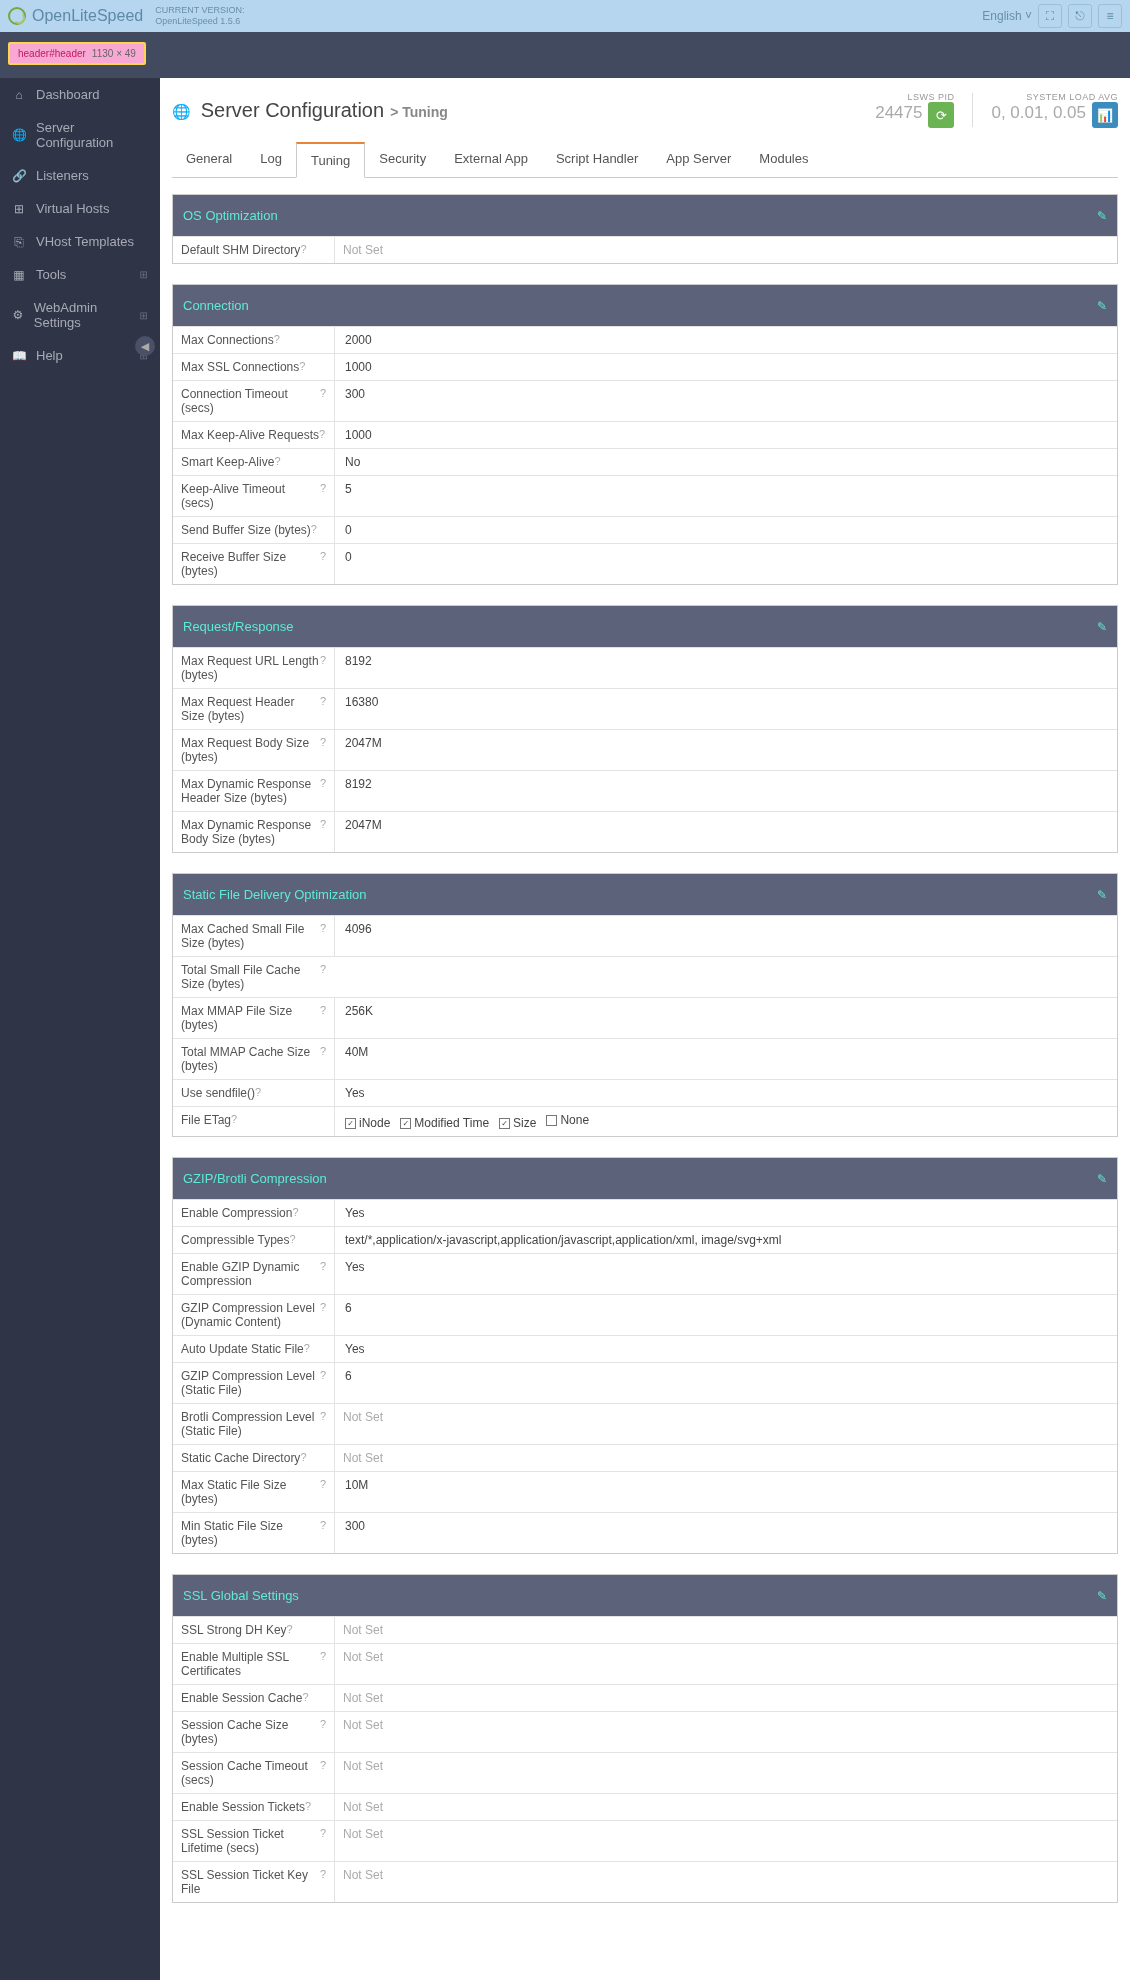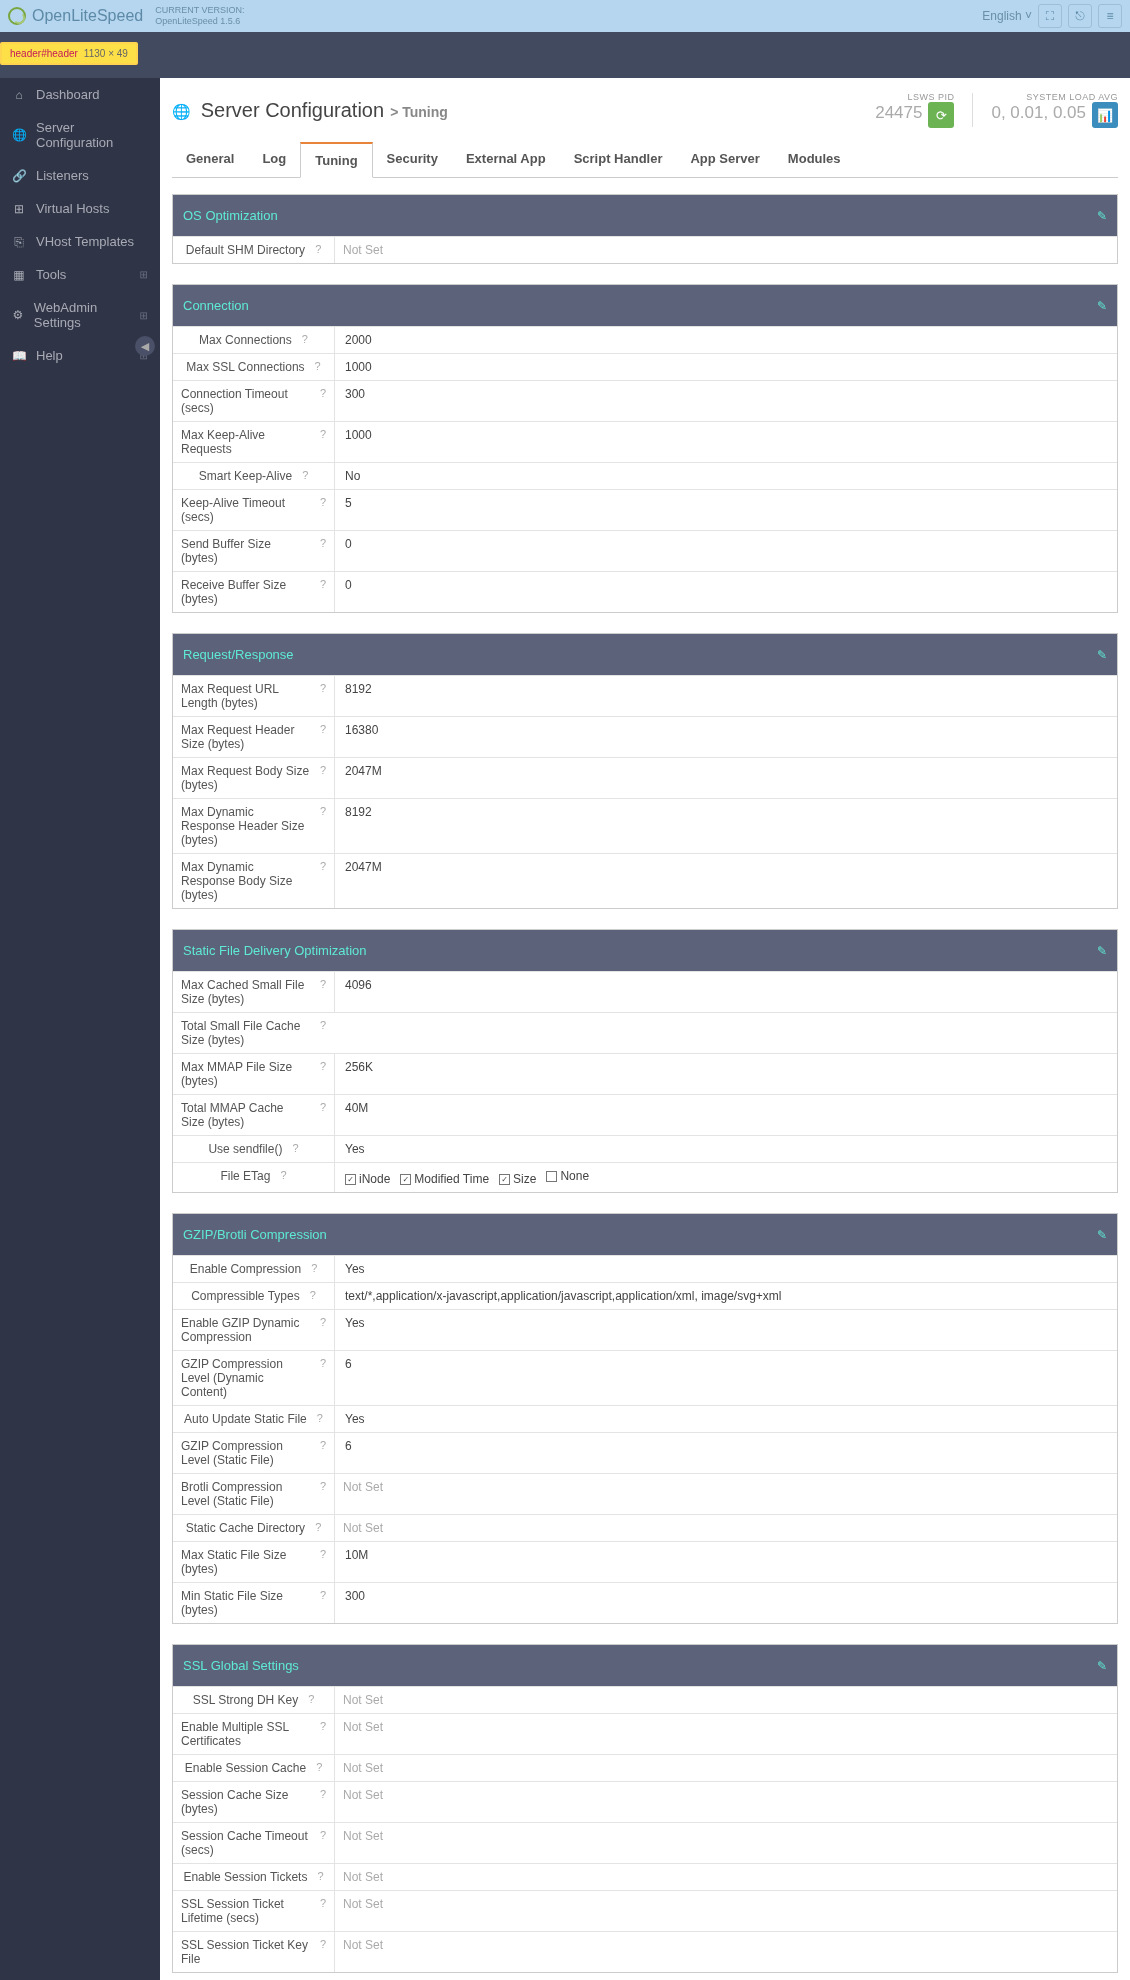--- a/index.html
+++ b/index.html
@@ -5,21 +5,21 @@
 * { margin:0; padding:0; box-sizing:border-box; }
 body { font-family:-apple-system,BlinkMacSystemFont,"Segoe UI",Arial,sans-serif; font-size:13px; color:#333; background:#fff; width:1130px; }
 .topbar { background:#b5d6ee; height:32px; display:flex; align-items:center; padding:0 8px; position:relative; }
 .logo { display:flex; align-items:center; color:#5d8aa8; font-size:16px; font-weight:300; }
 .logo-icon { width:18px; height:18px; border:2px solid #79a63f; border-radius:50%; margin-right:6px; position:relative; }
 .logo-icon::after{content:"";position:absolute;left:3px;top:3px;width:8px;height:8px;border-radius:50%;border:2px solid #a8c97a;border-top-color:transparent;border-left-color:transparent;}
 .ver { margin-left:12px; font-size:9px; color:#6a8fa8; line-height:1.2; }
 .topbar-right { margin-left:auto; display:flex; align-items:center; gap:6px; }
 .lang { color:#6a8fa8; font-size:12px; }
 .sq-btn { width:24px; height:24px; border:1px solid #9dbfd6; border-radius:3px; display:flex; align-items:center; justify-content:center; color:#5d8aa8; font-size:12px; }
-.dev-badge { position:absolute; left:0; top:42px; background:#fde047; border:2px solid #ffd54f; padding:4px 8px; font-size:10px; border-radius:2px; z-index:10; }
+.dev-badge { position:absolute; left:8px; top:42px; background:#f9a8d4; border:2px solid #ffd54f; padding:4px 8px; font-size:10px; border-radius:2px; z-index:10; }
 .dev-badge .sel{color:#c2185b;}
 .dev-badge .dim{color:#666;margin-left:6px;}
 .navband { background:#424a5f; height:46px; display:flex; align-items:center; padding-left:84px; color:#d4d6db; font-size:13px; }
 .layout { display:flex; }
 .sidebar { width:160px; background:#2f3446; min-height:1912px; position:relative; }
 .nav-item { display:flex; align-items:center; padding:9px 12px; color:#a8abb5; font-size:13px; gap:10px; cursor:pointer; }
 .nav-icon { width:14px; text-align:center; font-size:12px; }
 .nav-expand { margin-left:auto; font-size:10px; color:#6a6f82; }
 .collapse-btn { position:absolute; right:5px; top:258px; width:20px; height:20px; background:#4a5068; border-radius:50%; display:flex; align-items:center; justify-content:center; color:#aaa; font-size:11px; }
 .main { flex:1; padding:14px 12px 10px; background:#fff; }
@@ -30,28 +30,28 @@
 .page-sub { font-size:14px; color:#888;font-weight:bold; }
 .head-right { margin-left:auto; display:flex; gap:18px; align-items:center; }
 .stat { text-align:right; }
 .stat-label { font-size:9px; color:#999; letter-spacing:0.5px; }
 .stat-value { font-size:17px; color:#aaa; }
 .stat-btn { width:26px; height:26px; border-radius:3px; display:inline-flex; align-items:center; justify-content:center; color:#fff; font-size:13px; margin-left:6px; vertical-align:middle; }
 .btn-green { background:#6cb354; }
 .btn-blue { background:#3b8dbd; }
 .divider { width:1px; height:34px; background:#ddd; }
 .tabs { display:flex; border-bottom:1px solid #ccc; margin-bottom:16px; }
-.tab { padding:9px 14px; color:#555; font-size:13px; cursor:pointer;font-weight:bold; }
+.tab { padding:9px 14px; color:#555; font-size:13px; cursor:pointer; }
 .tab.active { border:1px solid #ccc; border-bottom:1px solid #fff; border-top:2px solid #e8833a; margin-bottom:-1px; background:#fff; }
 .panel { margin-bottom:20px; border:1px solid #ccc; }
 .panel-head { background:#5c627a; color:#5eead4; padding:13px 10px; font-size:13px; display:flex; align-items:center; }
 .panel-edit { margin-left:auto; font-size:12px; cursor:pointer; }
 .row { display:flex; border-top:1px solid #e3e3e3; font-size:12px; }
 .row:first-child { border-top:none; }
-.row-label { width:161px; padding:6px 8px; color:#555; display:flex; align-items:flex-start; justify-content:center; gap:10px; }
+.row-label { width:161px; padding:6px 8px; color:#555; display:flex; align-items:flex-start; justify-content:flex-start; gap:0; }
 .row-label .help { color:#aaa; font-size:11px; cursor:help; flex-shrink:0; }
 .row-value { flex:1; padding:6px 10px; border-left:1px solid #e3e3e3; color:#444; }
 .notset { color:#aaa;padding-left:8px; }
 .chk { display:inline-flex; align-items:center; gap:3px; margin-right:10px; }
 .chkbox { width:11px; height:11px; border:1px solid #777; display:inline-flex; align-items:center; justify-content:center; font-size:8px; color:#444; }
 </style>
 </head>
 <body>
 
 <div class="dev-badge">

